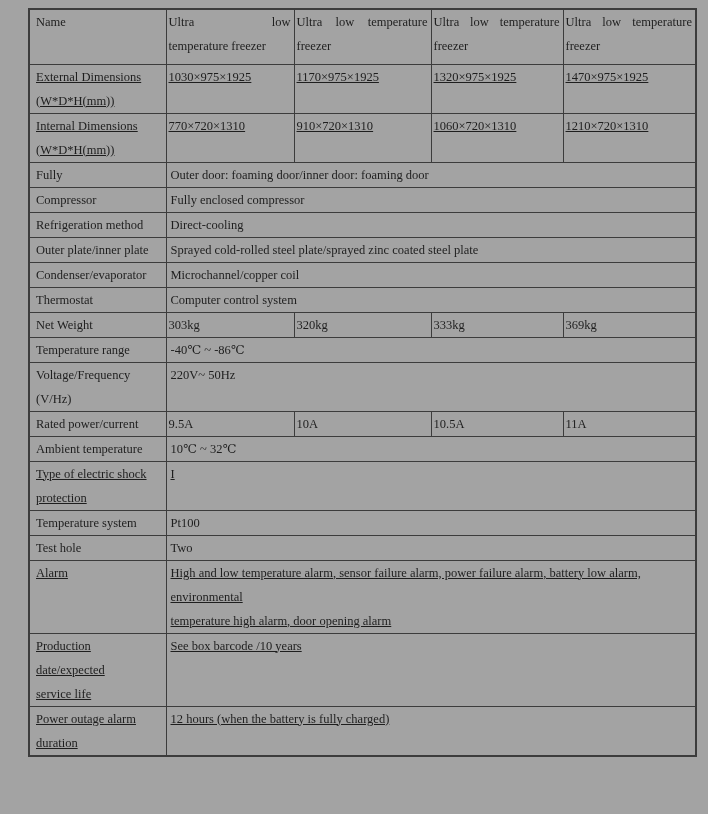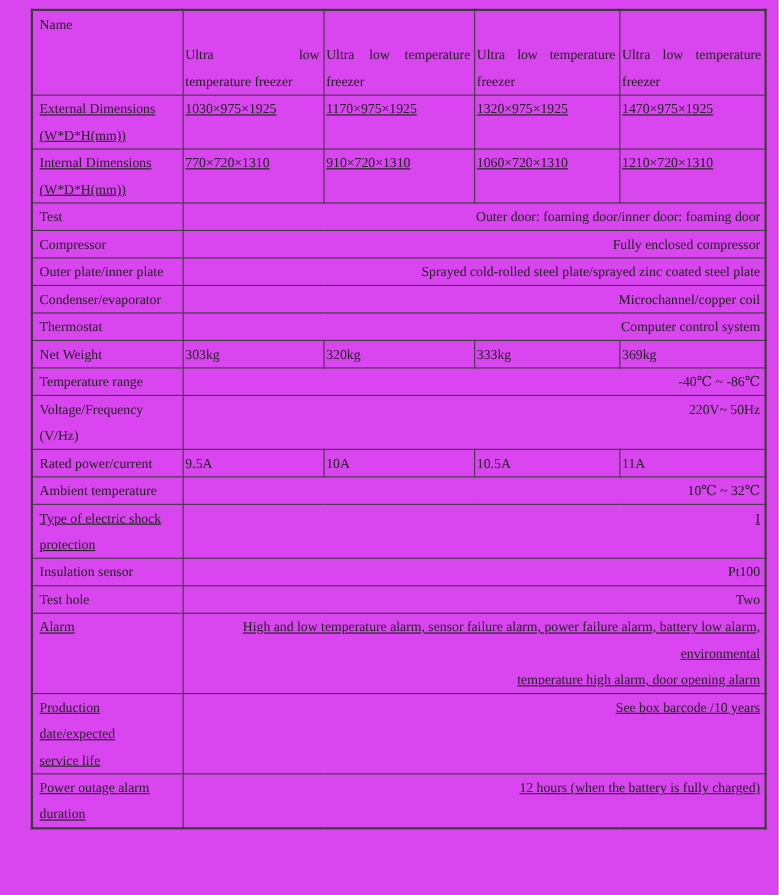--- a/index.html
+++ b/index.html
@@ -1,19 +1,19 @@
 <!DOCTYPE html>
 <html><head>
 <meta charset="utf-8">
 <style>
   html, body { margin: 0; padding: 0; background: #ffffff; }
   .page {
     width: 708px;
     height: 814px;
-    background: #d946ef;
+    background: #a3a3a3;
     font-family: "Liberation Serif", "DejaVu Serif", serif;
     color: #1e1e1e;
     overflow: hidden;
   }
   table.spec {
     border-collapse: collapse;
     table-layout: fixed;
     width: 667px;
     margin: 8px 0 0 28px;
     border: 2px solid #3c3c3c;
@@ -22,25 +22,25 @@
     border: 1px solid #3c3c3c;
     vertical-align: top;
     font-size: 12.5px;
     line-height: 24px;
     padding: 0;
     overflow: hidden;
     word-wrap: break-word;
   }
   td.lbl { padding-left: 6px; padding-right: 4px; }
   td.val { padding-left: 2px; padding-right: 2px; }
-  td.spanv { text-align: right; padding-left: 4px; padding-right: 4px; }
+  td.spanv { text-align: left; padding-left: 4px; padding-right: 4px; }
   tr { height: 24px; }
   tr.h2 { height: 48px; text-decoration: underline; }
   tr.rname { height: 55px; }
-  .jline { text-align: justify; text-align-last: justify; padding-right: 1px; margin-top: 28px; }
+  .jline { text-align: justify; text-align-last: justify; padding-right: 1px; }
 </style>
 </head>
 <body>
 
 <div class="page">
   <table class="spec">
     <colgroup>
       <col style="width:137px">
         <col style="width:128px">
         <col style="width:137px">
@@ -87,30 +87,34 @@
         <div>(W*D*H(mm))</div>
       </td>
       <td class="val">770×720×1310</td>
       <td class="val">910×720×1310</td>
       <td class="val">1060×720×1310</td>
       <td class="val">1210×720×1310</td>
     </tr>
 
 
     <tr>
-      <td class="lbl">Test</td>
+      <td class="lbl">Fully</td>
       <td class="spanv" colspan="4">Outer door: foaming door/inner door: foaming door</td>
     </tr>
 
 
     <tr>
       <td class="lbl">Compressor</td>
       <td class="spanv" colspan="4">Fully enclosed compressor</td>
     </tr>
 
+    <tr>
+      <td class="lbl">Refrigeration method</td>
+      <td class="spanv" colspan="4">Direct-cooling</td>
+    </tr>
 
     <tr>
       <td class="lbl">Outer plate/inner plate</td>
       <td class="spanv" colspan="4">Sprayed cold-rolled steel plate/sprayed zinc coated steel plate</td>
     </tr>
 
     <tr>
       <td class="lbl">Condenser/evaporator</td>
       <td class="spanv" colspan="4">Microchannel/copper coil</td>
     </tr>
@@ -153,21 +157,21 @@
 
     <tr class="h2">
       <td class="lbl">
         <div>Type of electric shock</div>
         <div>protection</div>
       </td>
       <td class="spanv" colspan="4">I</td>
     </tr>
 
     <tr>
-      <td class="lbl">Insulation sensor</td>
+      <td class="lbl">Temperature system</td>
       <td class="spanv" colspan="4">Pt100</td>
     </tr>
 
     <tr>
       <td class="lbl">Test hole</td>
       <td class="spanv" colspan="4">Two</td>
     </tr>
 
     <tr class="h2">
       <td class="lbl">Alarm</td>

